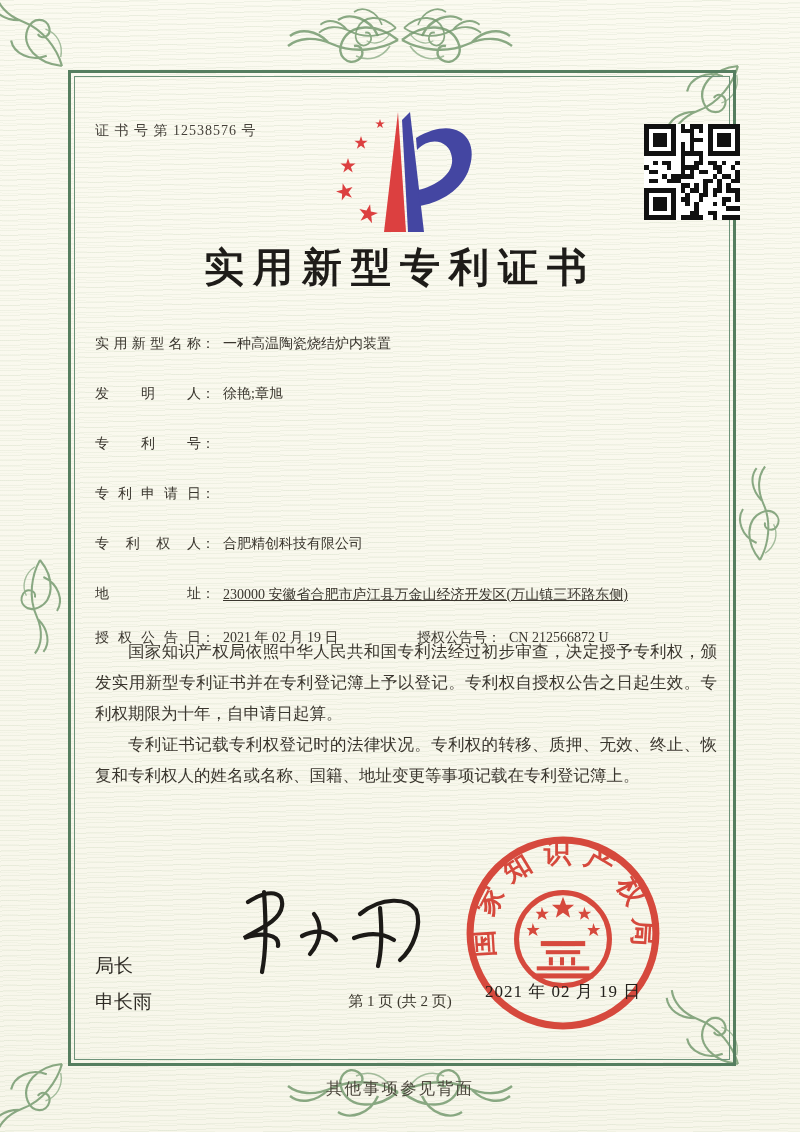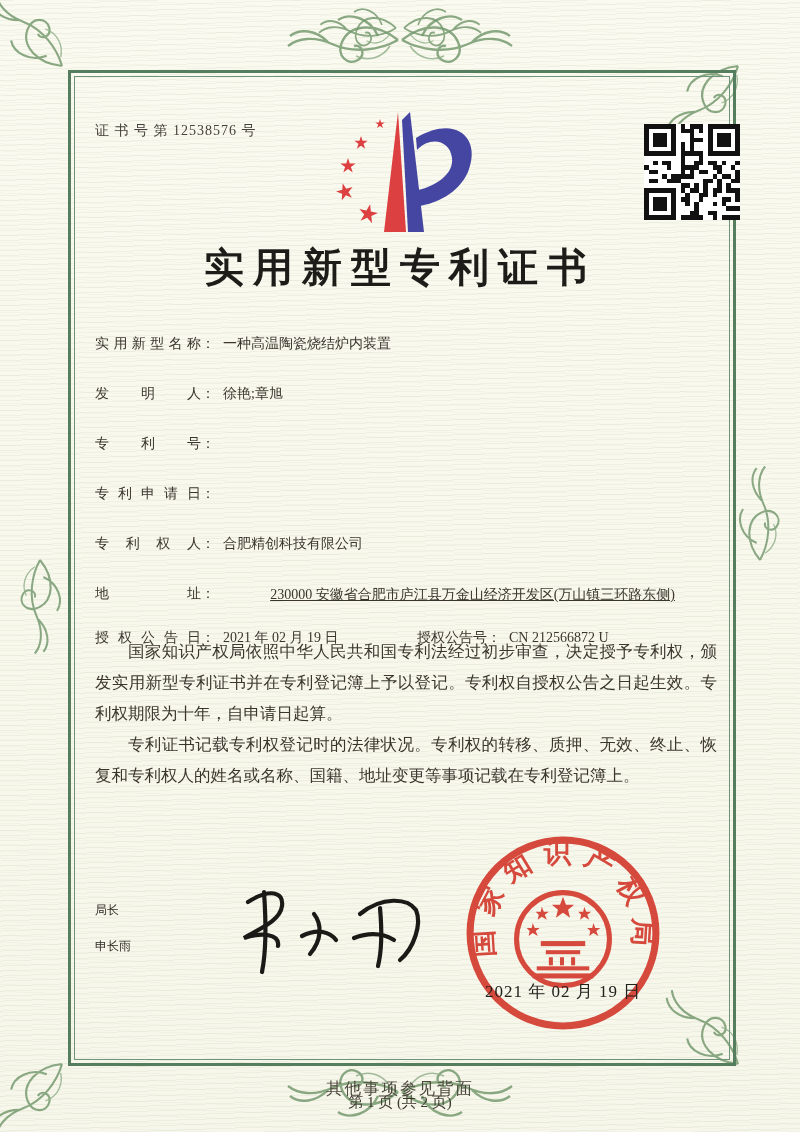--- a/index.html
+++ b/index.html
@@ -17,33 +17,33 @@
   .deco{position:absolute;left:0;top:0;width:800px;height:1132px;pointer-events:none;}
   .cert-no{position:absolute;left:95px;top:122px;font-size:14px;letter-spacing:1px;color:#45413a;}
   .logo{position:absolute;left:318px;top:108px;width:164px;height:132px;}
   .qr{position:absolute;left:644px;top:124px;width:96px;height:96px;}
   .title{position:absolute;left:0;top:240px;width:100%;text-align:center;
          font-size:40px;font-weight:700;letter-spacing:9px;color:#1e1c19;}
   .fields{position:absolute;left:95px;top:328px;width:620px;font-size:14px;}
   .frow{display:flex;line-height:31px;margin-bottom:19px;}
   .f-label{width:106px;text-align:justify;text-align-last:justify;white-space:nowrap;}
   .f-colon{width:20px;}
-  .f-value{margin-left:2px;text-align:right;}
+  .f-value{margin-left:2px;}
   .frow.addr .f-value{width:452px;line-height:33px;text-decoration:underline;}
   .frow.addr{margin-bottom:11px;}
   .grant-left{display:flex;width:322px;}
   .grant-right{display:flex;}
   .paras{position:absolute;left:95px;top:636px;width:622px;font-size:16.5px;line-height:31px;text-align:justify;}
   .paras p{margin:0;text-indent:2em;}
-  .signer{position:absolute;left:95px;top:892px;font-size:12px;line-height:36px;color:#2e2b25;}
+  .signer{position:absolute;left:95px;top:948px;font-size:19px;line-height:36px;color:#2e2b25;}
   .signature{position:absolute;left:218px;top:880px;width:215px;height:100px;}
   .seal{position:absolute;left:462px;top:832px;width:202px;height:202px;opacity:0.92;}
   .seal-date{position:absolute;left:462px;top:980px;width:202px;text-align:center;
              font-size:17px;color:#23211c;letter-spacing:1px;}
-  .page-num{position:absolute;left:0;top:1093px;width:100%;text-align:center;font-size:15px;color:#3d392f;}
+  .page-num{position:absolute;left:0;top:992px;width:100%;text-align:center;font-size:15px;color:#3d392f;}
   .back-note{position:absolute;left:0;top:1078px;width:100%;text-align:center;font-size:16.5px;color:#4b463c;letter-spacing:2px;}
 </style>
 </head>
 <body>
 
 <div class="page">
 
   <svg class="deco" viewBox="0 0 800 1132">
     <defs>
       <g id="swirl">

